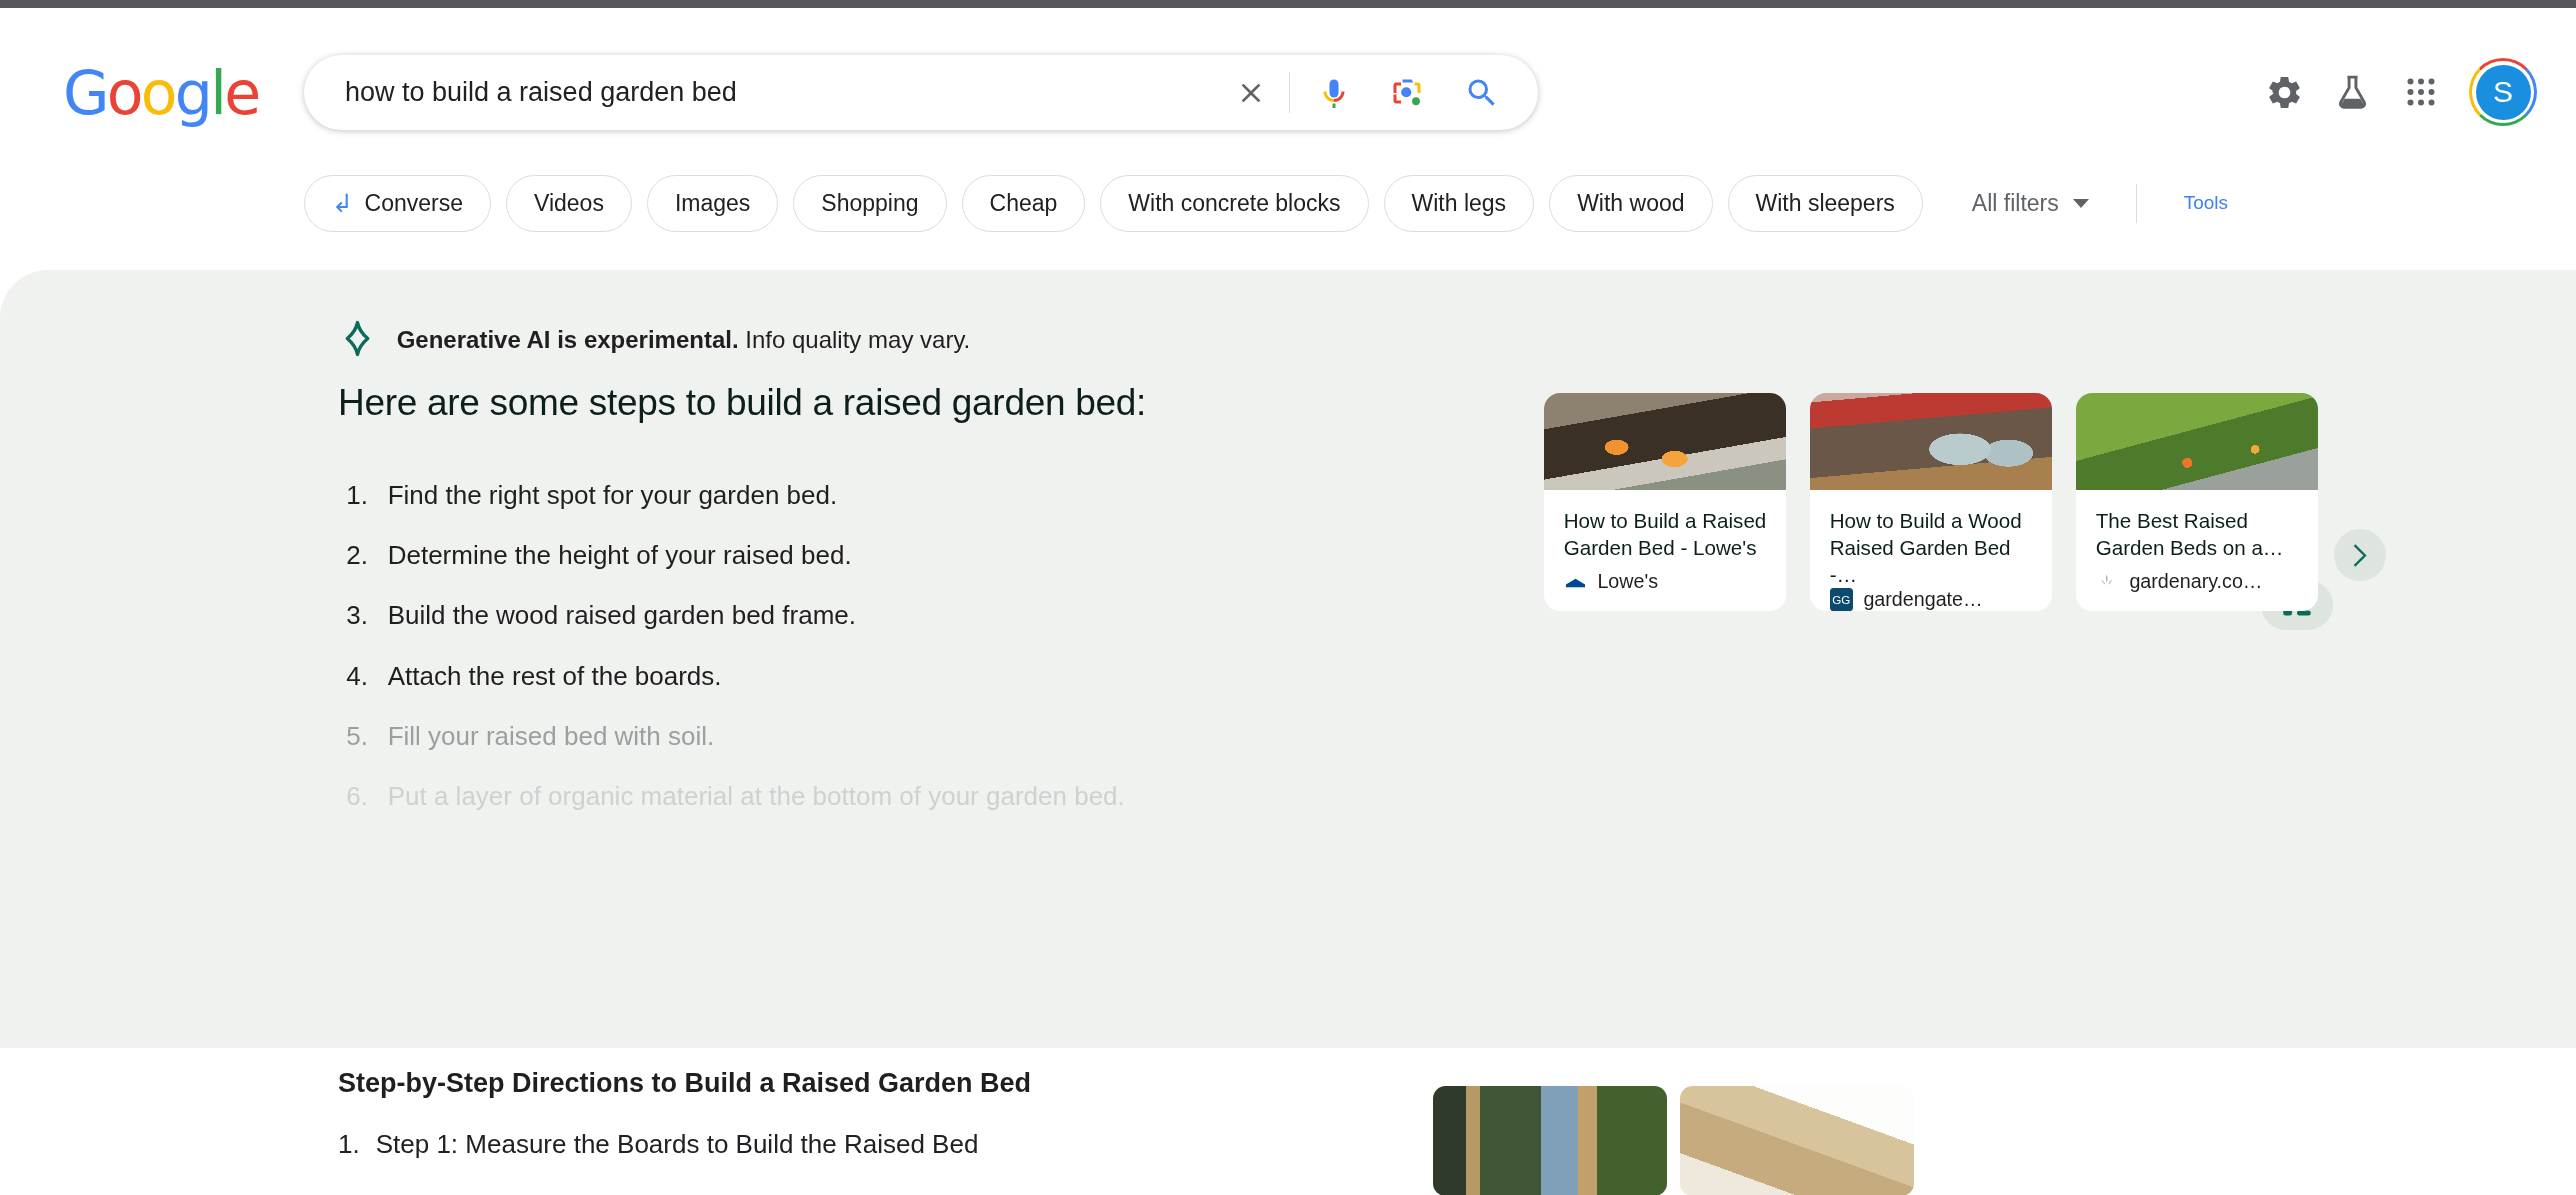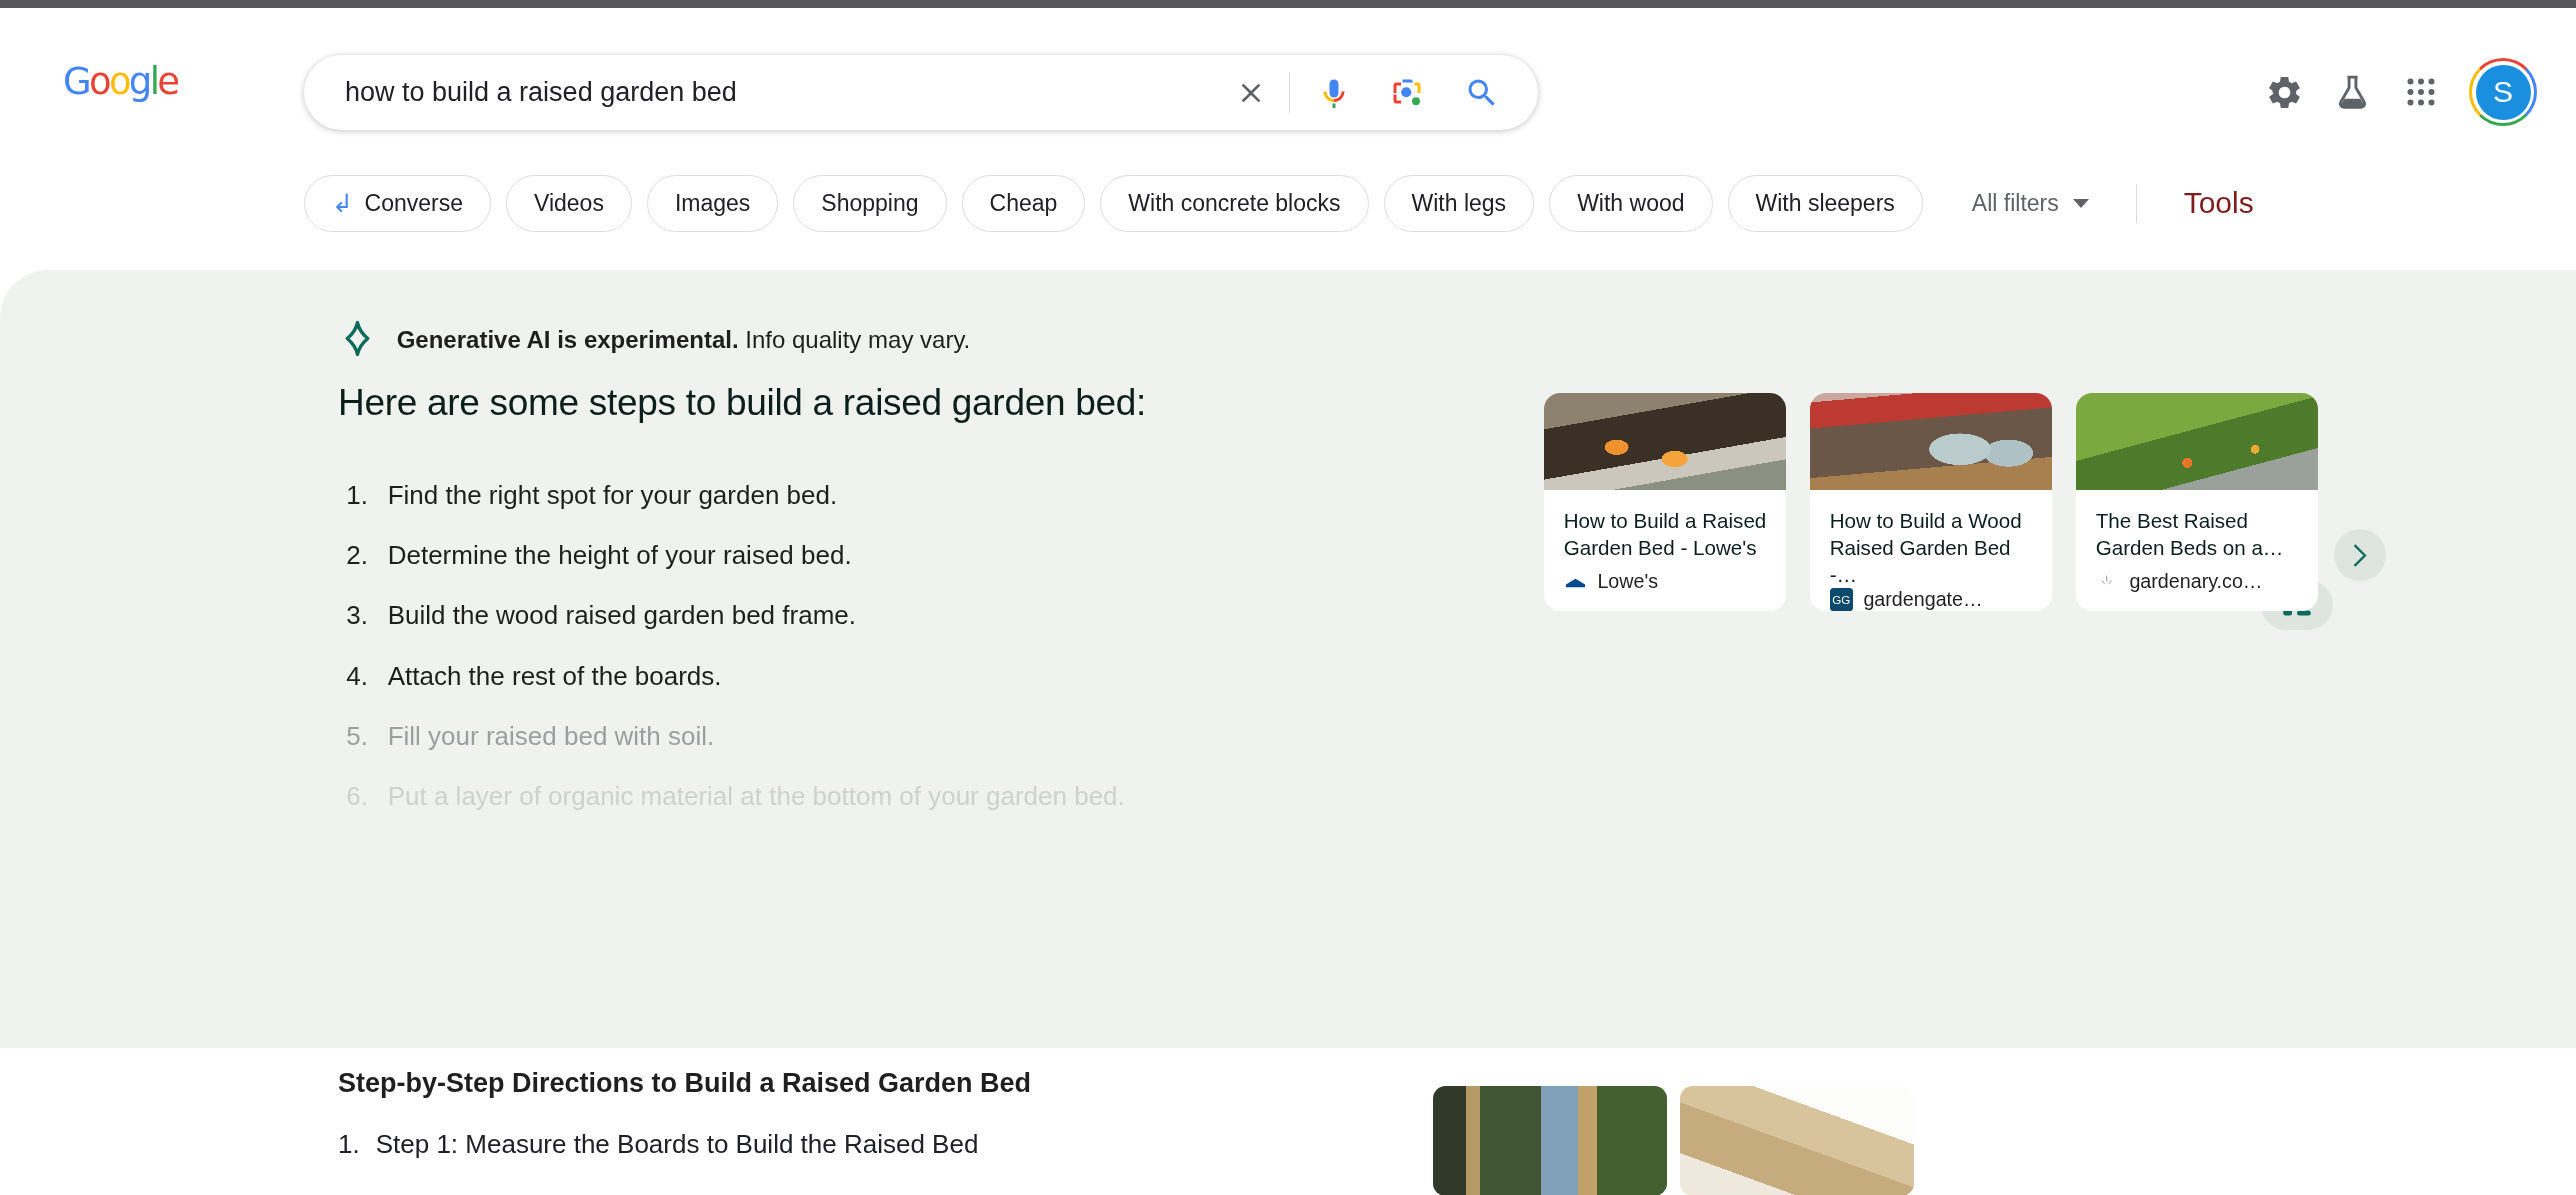--- a/index.html
+++ b/index.html
@@ -19,21 +19,21 @@
 
   
   .header {
     position: absolute; top: 8px; left: 0; width: 2576px; height: 262px;
     background: #ffffff; z-index: 5;
   }
 
   .google-logo {
     position: absolute; left: 63px; top: 55px;
     font-family: "DejaVu Sans", sans-serif;
-    font-size: 37px; letter-spacing: -2.7px; font-weight: 400; line-height: 1;
+    font-size: 60px; letter-spacing: -2.7px; font-weight: 400; line-height: 1;
     user-select: none;
   }
   .google-logo span { display: inline-block; }
   .gl-b { color: #4285F4; } .gl-r { color: #EA4335; }
   .gl-y { color: #FBBC05; } .gl-g { color: #34A853; }
 
   
   .searchbox {
     position: absolute; left: 304px; top: 47px;
     width: 1234px; height: 75px;
@@ -83,21 +83,21 @@
     padding: 0 27px; font-size: 23px; color: #202124; white-space: nowrap;
     cursor: pointer; background:#fff;
   }
   .chip .arrow-ico { color:#4285F4; font-size: 25px; line-height:1; display:block; }
   .allfilters {
     display:flex; align-items:center; gap:14px; margin-left: 34px;
     font-size: 23px; color: #5f6368; cursor: pointer; white-space: nowrap;
   }
   .caret-dn { width:0;height:0;border-left:8px solid transparent;border-right:8px solid transparent;border-top:9px solid #5f6368; }
   .vdivider { width:0.9px; height:39px; background:#dadce0; margin: 0 32px; }
-  .tools { font-size: 30px; color:#7f1d1d; cursor:pointer; }
+  .tools { font-size: 19px; color:#3b82f6; cursor:pointer; }
 
   
   .ai-panel {
     position: absolute; top: 270px; left: 0; width: 2576px; height: 778px;
     background: #f0f2ef;
     border-top-left-radius: 48px; border-top-right-radius: 0;
   }
   .ai-disclaimer {
     position:absolute; left: 338px; top: 49px; display:flex; align-items:center; gap: 19.7px;
   }

